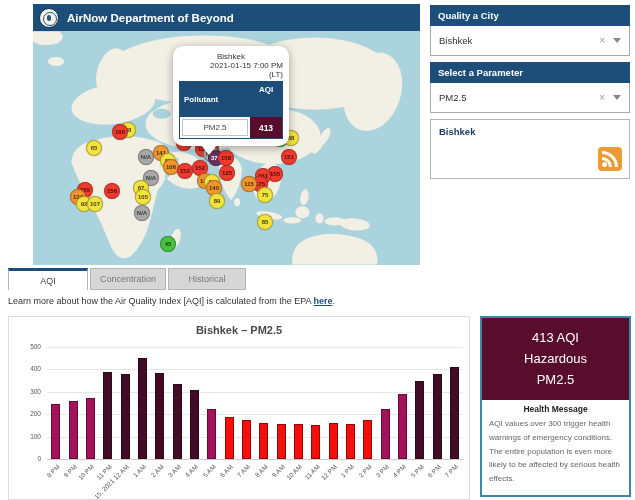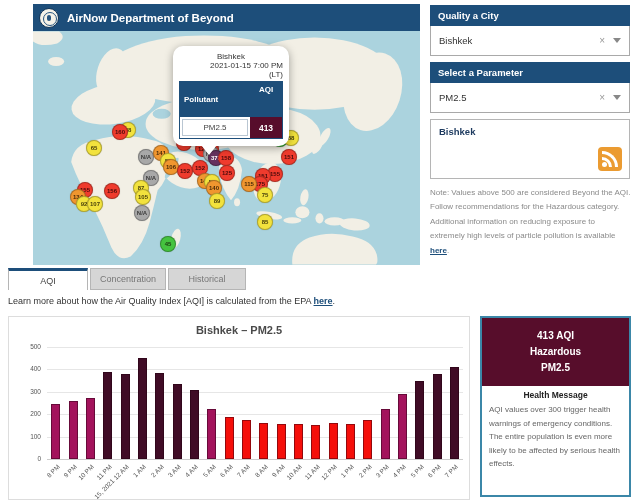--- a/index.html
+++ b/index.html
@@ -92,21 +92,21 @@
     transform:rotate(-45deg); transform-origin:100% 0; white-space:nowrap; }
 
   
   .cc { position:absolute; left:480px; top:316px; width:151px; height:181px;
     border:2px solid #3b87a8; background:#fff; }
   .cc-head { background:#1d4e7a; color:#fff; text-align:center; padding:5px 2px 6px 2px; }
   .cc-title { font-size:10px; font-weight:bold; text-decoration:underline; }
   .cc-sub { font-size:8px; font-weight:bold; margin-top:2px; }
   .cc-dt { font-size:9.5px; font-weight:bold; margin-top:2px; }
   .cc-aqi { background:#570d2b; color:#fff; text-align:center; padding:10px 2px; }
-  .cc-aqi div { font-size:10px; font-weight:bold; line-height:1.6; }
+  .cc-aqi div { font-size:13px; font-weight:normal; line-height:1.6; }
   .cc-health { padding:4px 7px; }
   .cc-health-title { text-align:center; font-size:8.5px; font-weight:bold; color:#222; margin-bottom:3px; }
   .cc-health-text { font-size:8px; color:#666; line-height:1.7; }
 </style>
 </head>
 <body>
 
 <div class="page">
 
   <div class="header-bar">
@@ -235,21 +235,20 @@
 
   <div class="feed-box">
     <div class="feed-city">Bishkek</div>
     <div class="rss">
         <u></u>
         <b></b>
         <i></i>
       </div>
   </div>
 
-  <div class="note"><span>Note: Values above 500 are considered Beyond the AQI. Follow recommendations for the Hazardous category. Additional information on reducing exposure to extremely high levels of particle pollution is available </span><a>here</a><span>.</span></div>
 
   <div class="tabs">
     <div class="tab tab-aqi active">AQI</div>
     <div class="tab tab-conc">Concentration</div>
     <div class="tab tab-hist">Historical</div>
   </div>
 
   <div class="learn-more"><span>Learn more about how the Air Quality Index [AQI] is calculated from the EPA </span><a class="inline-link">here</a><span>.</span></div>
 
   <div class="chart-panel">

